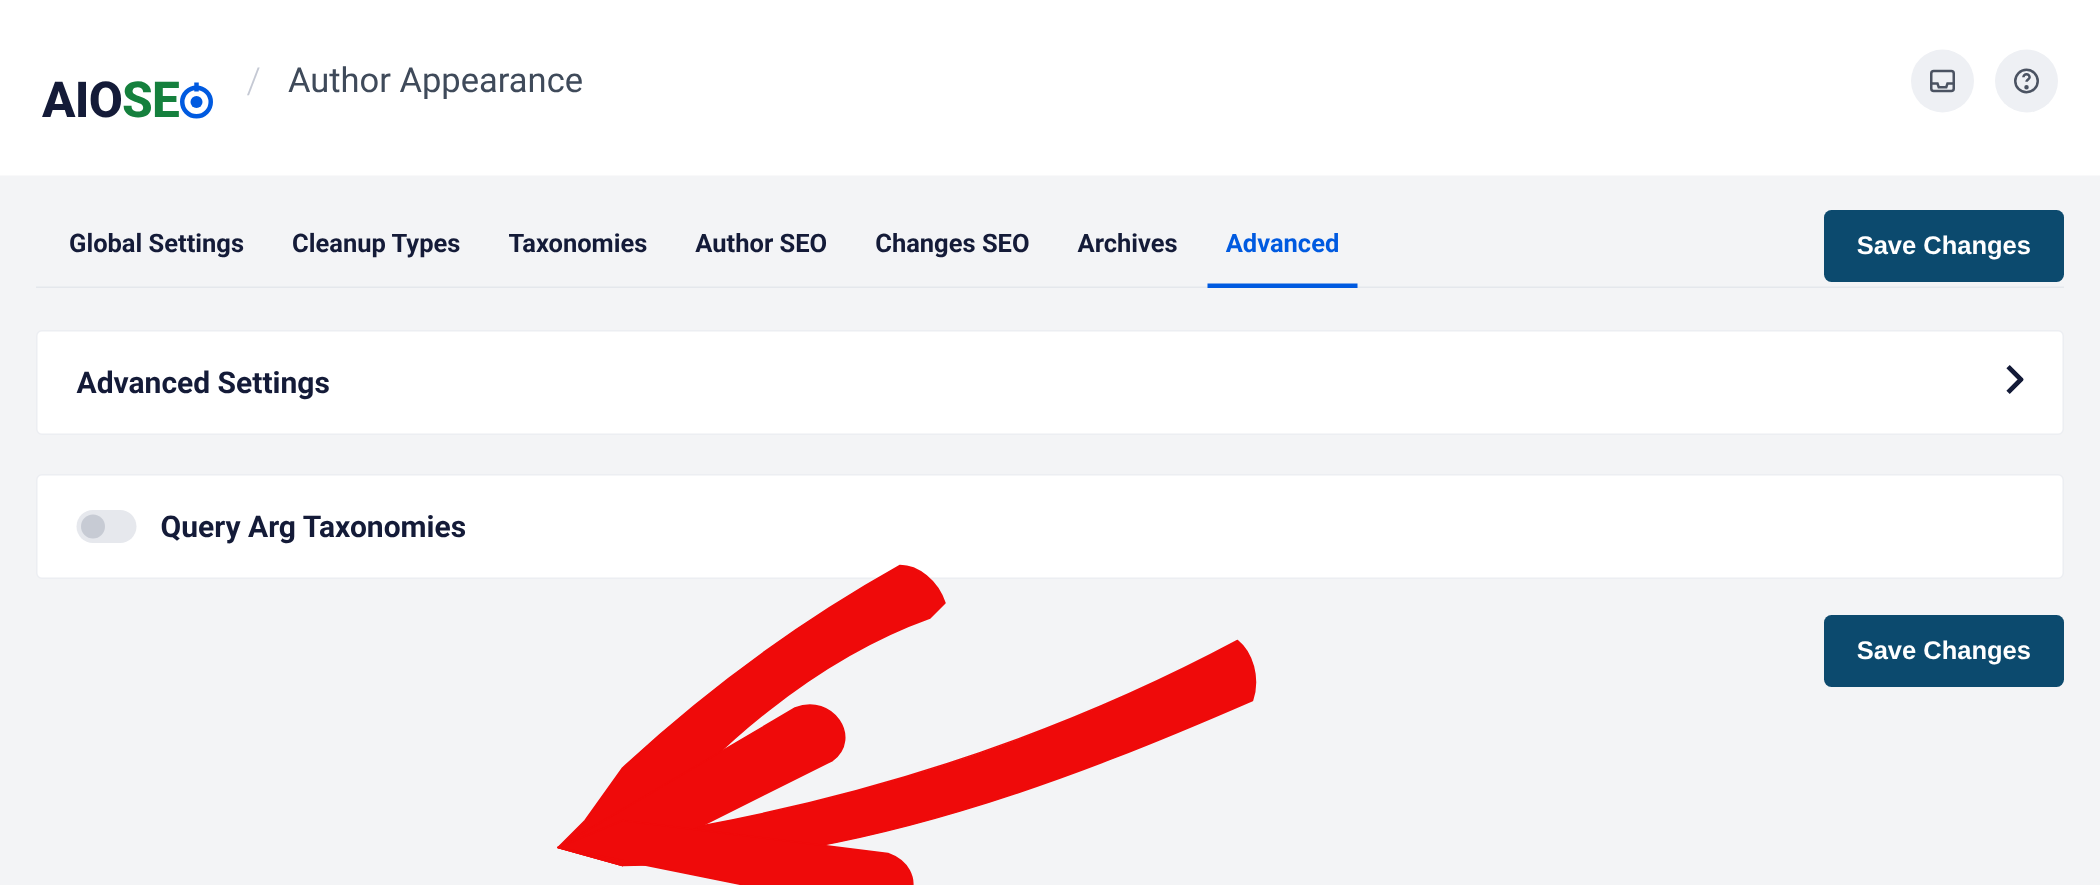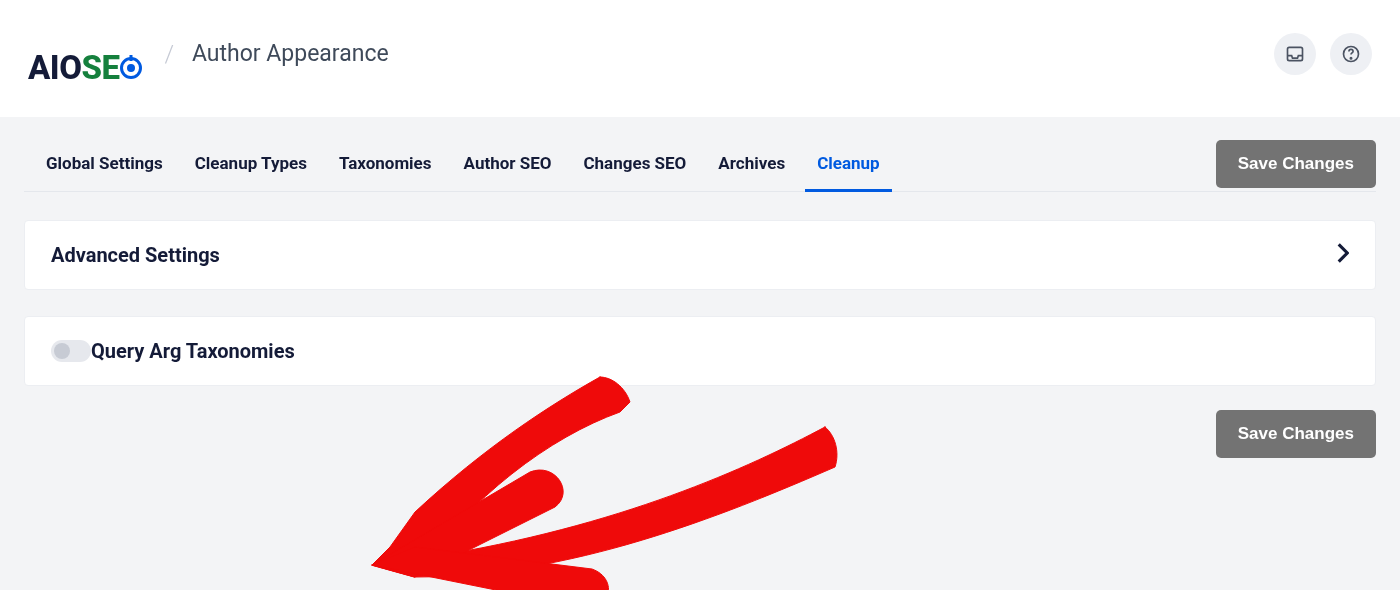--- a/index.html
+++ b/index.html
@@ -120,21 +120,21 @@
   }
   .tab.active::after {
     content: "";
     position: absolute;
     left: -12px; right: -12px;
     bottom: -1px;
     height: 3px;
     background: #005ae0;
   }
   .save-btn {
-    background: #737373;
+    background: #0c4a6e;
     color: #fff;
     border: none;
     font-size: 17px;
     font-weight: 700;
     padding: 14px 22px;
     border-radius: 5px;
     cursor: pointer;
   }
   .save-row-bottom {
     display: flex;
@@ -144,21 +144,21 @@
 
   
   .card {
     background: #fff;
     border: 1px solid #eceef2;
     border-radius: 4px;
     margin-top: 26px;
     padding: 22px 26px;
     display: flex;
     align-items: center;
-    gap: 0;
+    gap: 16px;
     position: relative;
   }
   .card.first { margin-top: 28px; }
   .card-title {
     font-size: 20px;
     font-weight: 700;
     color: #141b38;
   }
   .card-header {
     display: flex;
@@ -243,21 +243,21 @@
 
 <div class="main">
   <div class="tabs-row">
     <div class="tabs">
       <div class="tab">Global Settings</div>
       <div class="tab">Cleanup Types</div>
       <div class="tab">Taxonomies</div>
       <div class="tab">Author SEO</div>
       <div class="tab">Changes SEO</div>
       <div class="tab">Archives</div>
-      <div class="tab active">Cleanup</div>
+      <div class="tab active">Advanced</div>
     </div>
     <button class="save-btn">Save Changes</button>
   </div>
 
   <div class="card first card-header">
     <span class="card-title">Advanced Settings</span>
     <span class="chevron">
       <svg viewBox="0 0 8 14" fill="none" stroke="currentColor" stroke-width="2.2">
           <path d="M1 1l6 6-6 6"></path>
         </svg>

